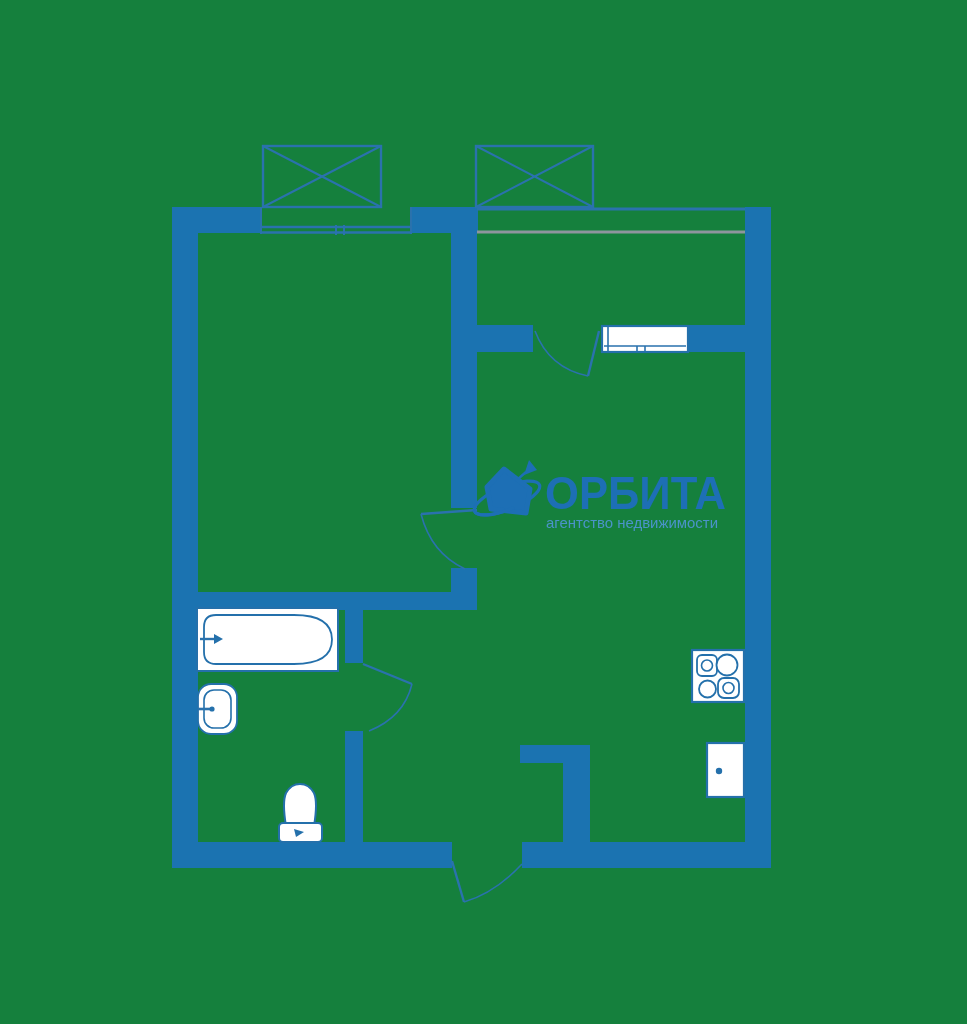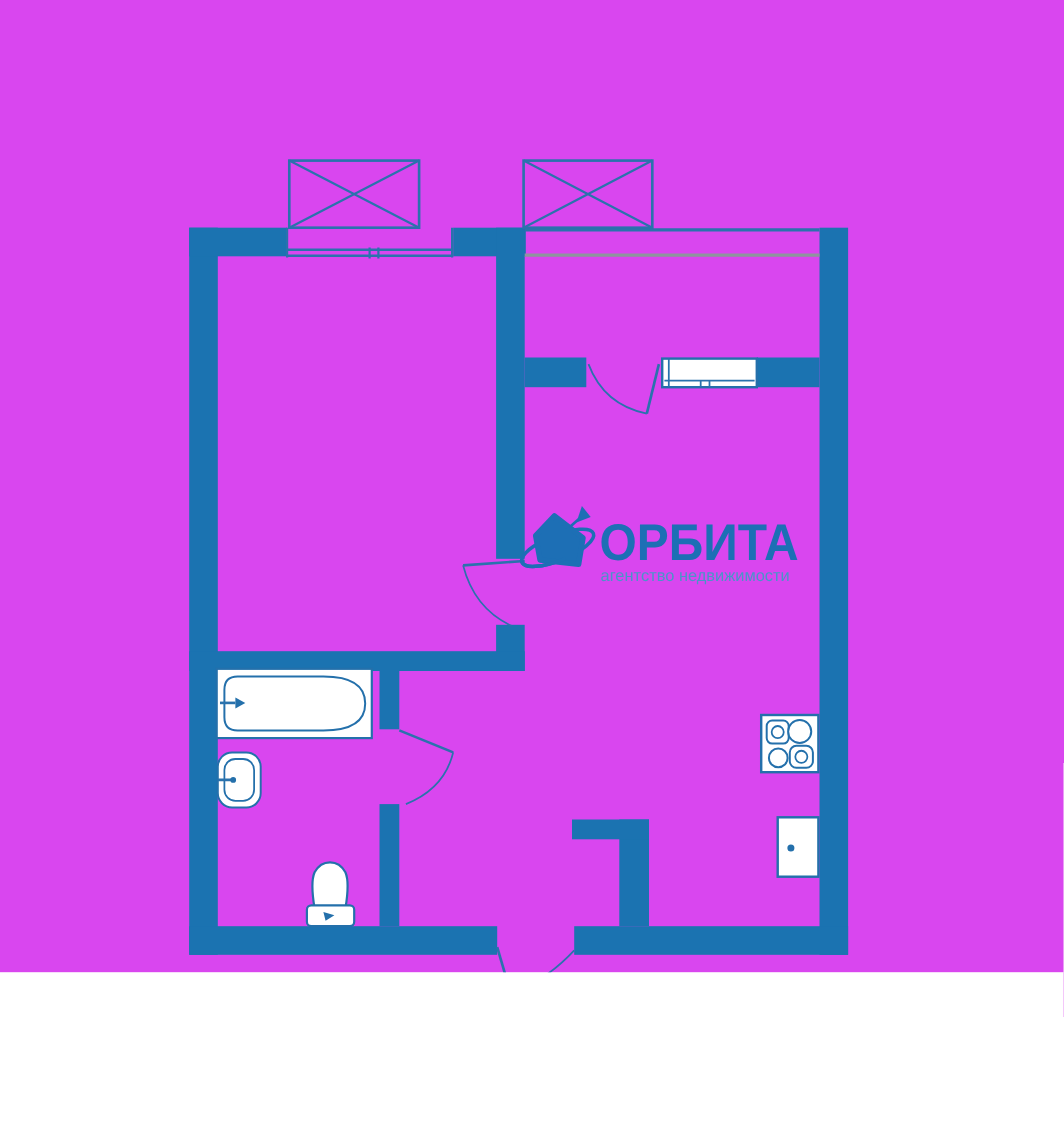--- a/index.html
+++ b/index.html
@@ -1,16 +1,16 @@
 <!DOCTYPE html>
 <html style="--wall: #1b73b1; --thin-line: #2a72ad; --gray-line: #8e959e; --fixture: #2470ab; --logo-title: #1d6fb5; --logo-subtitle: #4b93c9;"><head>
 <meta charset="utf-8">
 <style>
   html,body{margin:0;padding:0;background:#fff;}
-  .canvas{position:relative;width:967px;height:884px;background:#d946ef;overflow:hidden;
+  .canvas{position:relative;width:967px;height:1024px;background:#15803d;overflow:hidden;
           font-family:"Liberation Sans",sans-serif;}
   svg{position:absolute;left:0;top:0;}
   .wall{fill:var(--wall,#1b73b1);}
   .thin{stroke:var(--thin-line,#2a72ad);fill:none;}
   .gray{stroke:var(--gray-line,#8e959e);fill:none;}
   .fx{stroke:var(--fixture,#2470ab);fill:#ffffff;}
   .fxfill{fill:var(--fixture,#2470ab);stroke:none;}
   .doorarc{stroke:var(--thin-line,#2a72ad);fill:none;}
   .logo-solid{fill:var(--logo-title,#1d6fb5);}
   .logo-ring{stroke:var(--logo-title,#1d6fb5);fill:none;}

